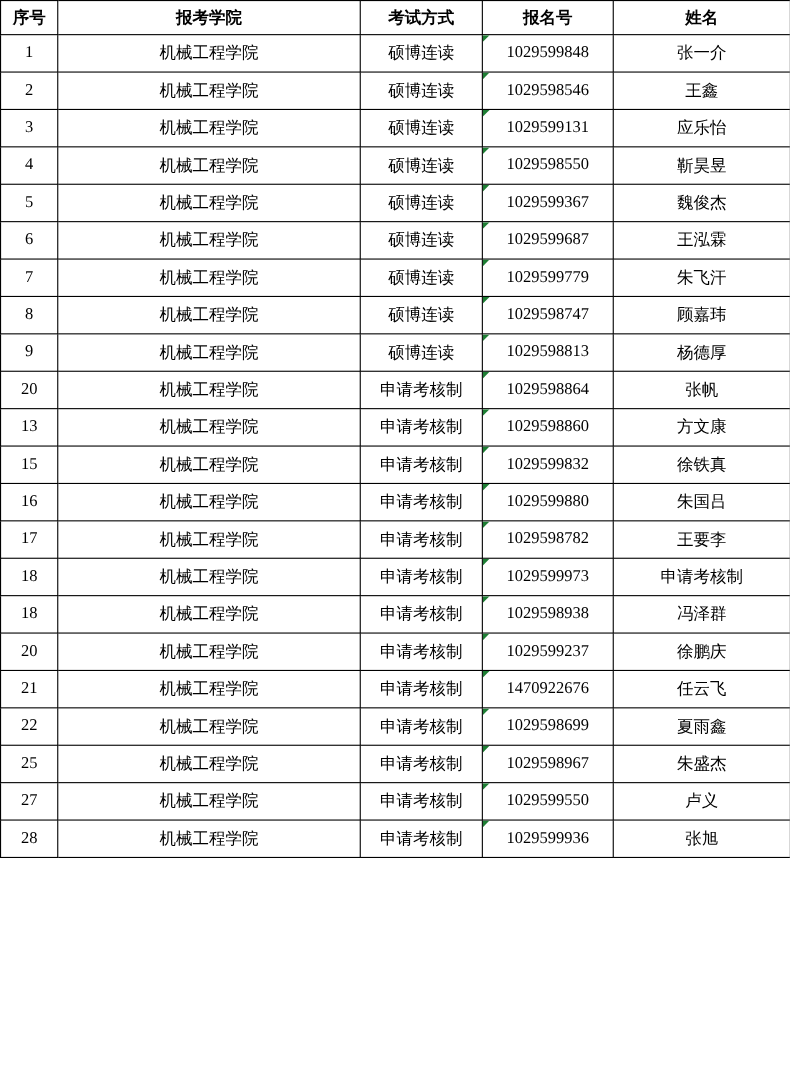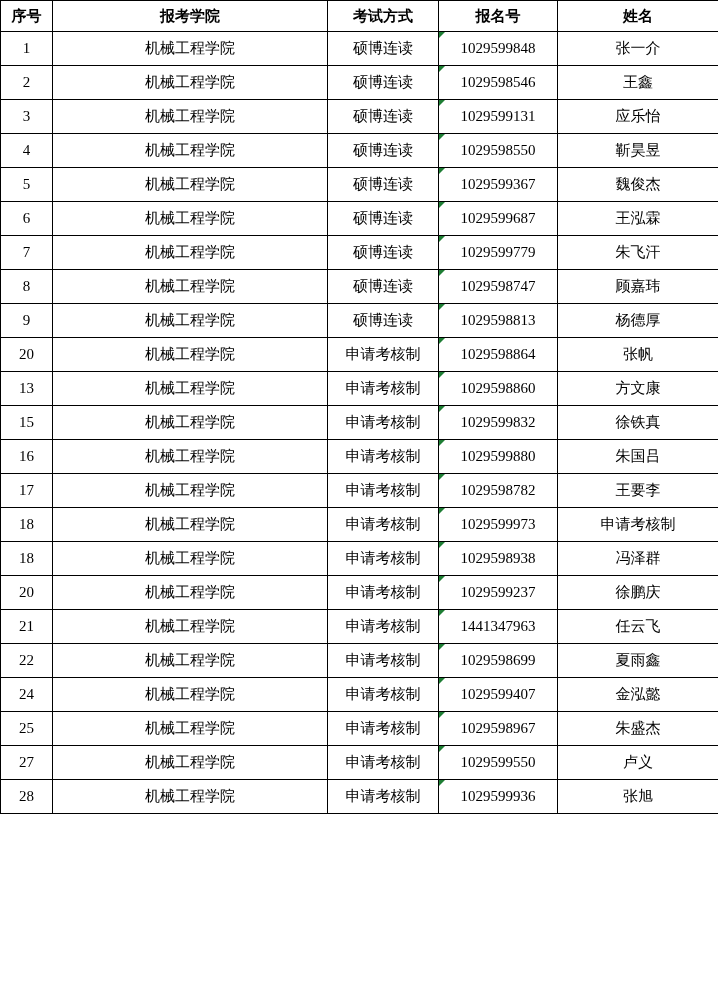--- a/index.html
+++ b/index.html
@@ -195,36 +195,29 @@
     <td class="c-no">20</td>
     <td class="c-college">机械工程学院</td>
     <td class="c-method">申请考核制</td>
     <td class="c-regno"><span class="tri"></span><span>1029599237</span></td>
     <td class="c-name">徐鹏庆</td>
   </tr>
       <tr>
     <td class="c-no">21</td>
     <td class="c-college">机械工程学院</td>
     <td class="c-method">申请考核制</td>
-    <td class="c-regno"><span class="tri"></span><span>1441347963</span></td>
+    <td class="c-regno"><span class="tri"></span><span>1470922676</span></td>
     <td class="c-name">任云飞</td>
   </tr>
       <tr>
     <td class="c-no">22</td>
     <td class="c-college">机械工程学院</td>
     <td class="c-method">申请考核制</td>
     <td class="c-regno"><span class="tri"></span><span>1029598699</span></td>
     <td class="c-name">夏雨鑫</td>
-  </tr>
-      <tr>
-    <td class="c-no">24</td>
-    <td class="c-college">机械工程学院</td>
-    <td class="c-method">申请考核制</td>
-    <td class="c-regno"><span class="tri"></span><span>1029599407</span></td>
-    <td class="c-name">金泓懿</td>
   </tr>
       <tr>
     <td class="c-no">25</td>
     <td class="c-college">机械工程学院</td>
     <td class="c-method">申请考核制</td>
     <td class="c-regno"><span class="tri"></span><span>1029598967</span></td>
     <td class="c-name">朱盛杰</td>
   </tr>
       <tr>
     <td class="c-no">27</td>

